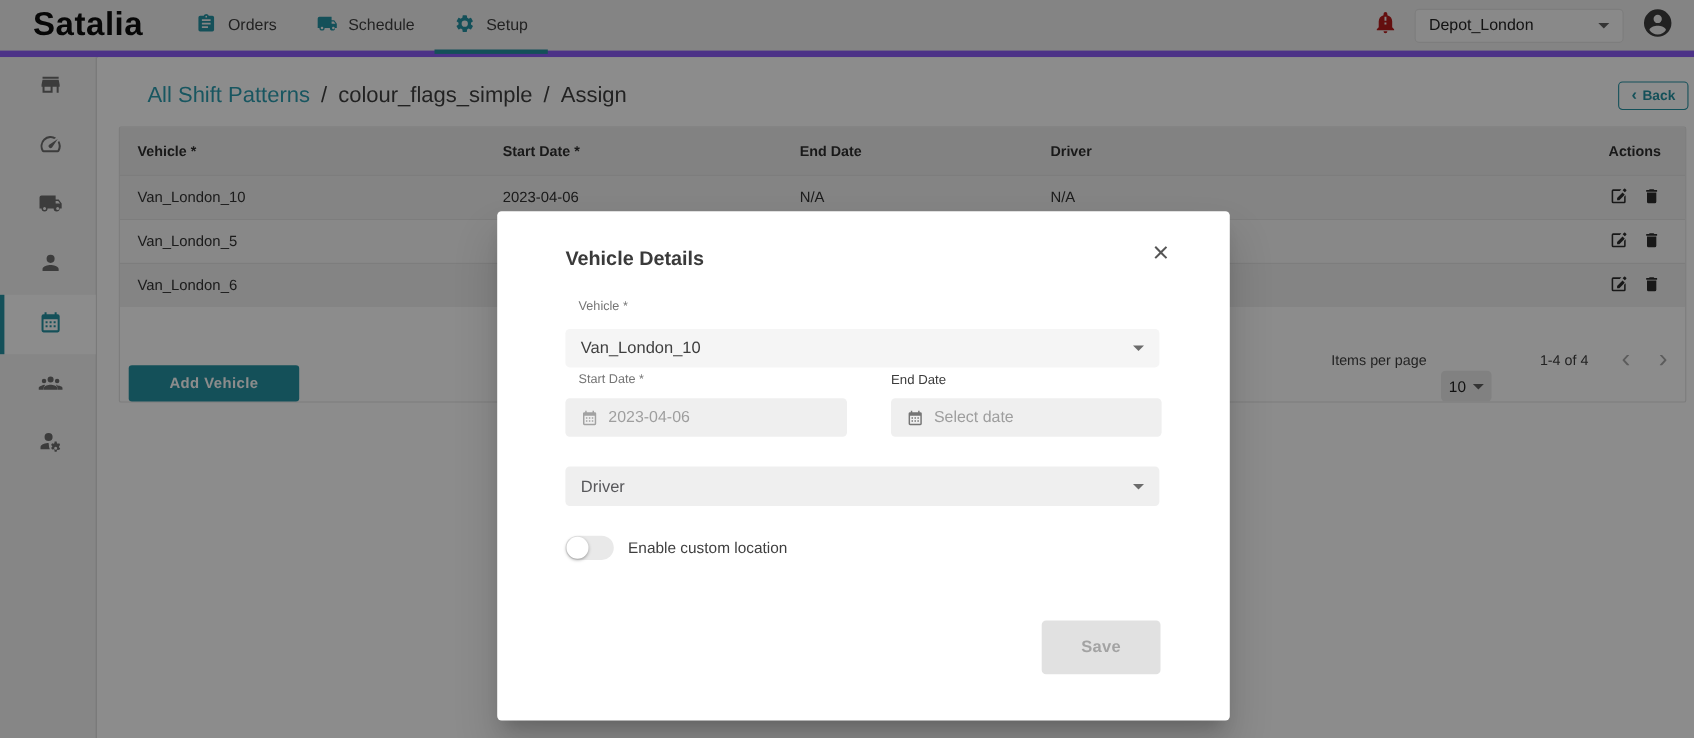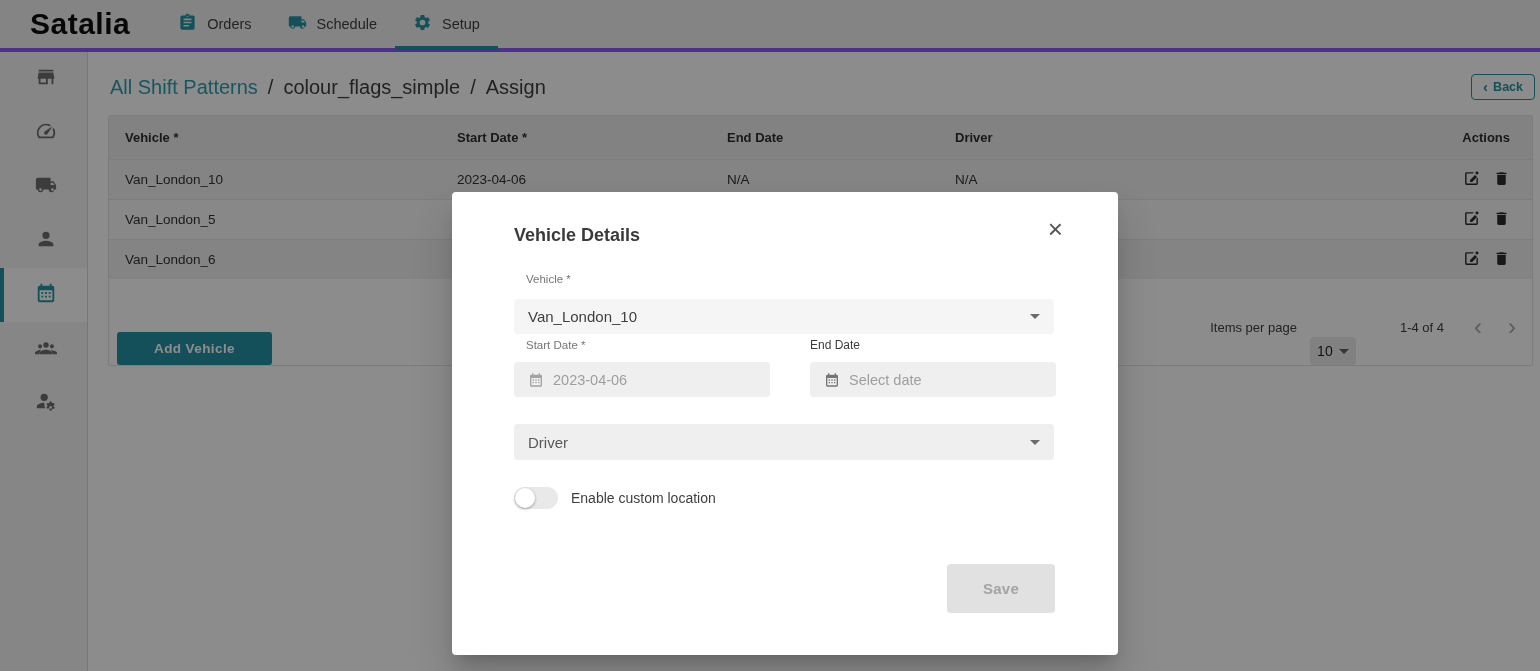--- a/index.html
+++ b/index.html
@@ -1,19 +1,19 @@
 <!DOCTYPE html>
 <html><head>
 <meta charset="utf-8">
 <style>
   * { margin:0; padding:0; box-sizing:border-box; }
   html,body { width:1540px; height:671px; overflow:hidden; font-family:"Liberation Sans", sans-serif; background:#fff; position:relative; }
 
   
-  .navbar { position:absolute; top:0; left:0; width:1540px; height:52px; background:#f1f1f1; border-bottom:4px solid #8b5cf6; display:flex; align-items:center; z-index:1; }
+  .navbar { position:absolute; top:0; left:0; width:1540px; height:52px; background:#f1f1f1; border-bottom:6px solid #8b5cf6; display:flex; align-items:center; z-index:1; }
   .logo { margin-left:30px; font-size:30px; font-weight:600; color:#0d0d0d; letter-spacing:0.5px; }
   .tabs { display:flex; height:52px; margin-left:30px; }
   .tab { position:relative; display:flex; align-items:center; gap:10px; padding:0 18px; height:52px; font-size:14.5px; font-weight:500; color:#3f3f3f; cursor:pointer; }
   .tab svg { width:19px; height:19px; fill:#2693a3; }
   .tab.active::after { content:""; position:absolute; left:0; right:0; bottom:0; height:4px; background:#2693a3; }
   .nav-right { margin-left:auto; display:flex; align-items:center; gap:16px; margin-right:18px; }
   .bell svg { width:21px; height:21px; fill:#b71c1c; }
   .depot-chip { width:190px; height:31px; background:#fafafa; border:1px solid #e3e3e3; border-radius:4px; display:flex; align-items:center; justify-content:space-between; padding:0 12px; font-size:14.5px; color:#232323; cursor:pointer; }
   .avatar svg { width:30px; height:30px; fill:#3d3d3d; }
 
@@ -23,21 +23,21 @@
   .sidebar { position:absolute; top:52px; left:0; width:88px; bottom:0; background:#f4f4f4; border-right:1px solid #d9d9d9; z-index:1; }
   .side-item { height:54px; display:flex; align-items:center; justify-content:center; cursor:pointer; border-left:4px solid transparent; }
   .side-item svg { width:22px; height:22px; fill:#6e6e6e; }
   .side-item.active { background:#ffffff; border-left:4px solid #2693a3; }
   .side-item.active svg { fill:#2693a3; }
 
   
   .main { position:absolute; top:52px; left:89px; right:0; bottom:0; background:#ffffff; z-index:1; }
   .crumb-row { position:absolute; top:22px; left:21px; right:5px; display:flex; align-items:center; }
   .breadcrumb { font-size:20px; color:#3f3f3f; display:flex; gap:10px; align-items:center; }
-  .breadcrumb .link { color:#2c9db0; cursor:pointer; }
+  .breadcrumb .link { color:#2c9db0; cursor:pointer;margin-left:24px; }
   .back-btn { margin-left:auto; border:1.5px solid #2693a3; color:#2693a3; background:transparent; border-radius:4px; font-size:12.5px; font-weight:700; padding:5px 11px; display:flex; align-items:center; gap:5px; cursor:pointer; font-family:"Liberation Sans", sans-serif; }
   .back-chev { font-size:15px; line-height:10px; font-weight:700; }
 
   
   .card { position:absolute; top:63px; left:19px; width:1425px; height:251px; background:#fff; border:1px solid #e2e2e2; border-radius:2px; }
   .thead, .trow { display:grid; grid-template-columns:332px 270px 228px 1fr 120px; align-items:center; padding-left:16px; }
   .thead { height:43px; background:#ededed; font-size:13px; font-weight:700; color:#2f2f2f; }
   .thead .h-actions { text-align:right; padding-right:22px; }
   .trow { height:40px; font-size:13.5px; color:#333; border-top:1px solid #e3e3e3; }
   .trow:nth-child(odd) { background:#f7f7f7; }
@@ -94,20 +94,32 @@
           </svg></span>
       <span>Schedule</span>
     </div>
     <div class="tab active">
       <span><svg viewBox="0 0 24 24">
             <path d="M19.14 12.94c.04-.3.06-.61.06-.94s-.02-.64-.07-.94l2.03-1.58a.49.49 0 0 0 .12-.61l-1.92-3.32a.488.488 0 0 0-.59-.22l-2.39.96c-.5-.38-1.03-.7-1.62-.94l-.36-2.54a.484.484 0 0 0-.48-.41h-3.84c-.24 0-.43.17-.47.41l-.36 2.54c-.59.24-1.13.57-1.62.94l-2.39-.96c-.22-.08-.47 0-.59.22L2.74 8.87c-.12.21-.08.47.12.61l2.03 1.58c-.05.3-.09.63-.09.94s.02.64.07.94l-2.03 1.58a.49.49 0 0 0-.12.61l1.92 3.32c.12.22.37.29.59.22l2.39-.96c.5.38 1.03.7 1.62.94l.36 2.54c.05.24.24.41.48.41h3.84c.24 0 .44-.17.47-.41l.36-2.54c.59-.24 1.13-.56 1.62-.94l2.39.96c.22.08.47 0 .59-.22l1.92-3.32c.12-.22.07-.47-.12-.61l-2.01-1.58zM12 15.6A3.6 3.6 0 1 1 15.6 12 3.6 3.6 0 0 1 12 15.6z"></path>
           </svg></span>
       <span>Setup</span>
     </div>
   </nav>
+  <div class="nav-right">
+    <span class="bell"><svg viewBox="0 0 24 24">
+          <path d="M12 23a2 2 0 0 0 2-2h-4a2 2 0 0 0 2 2zm7-6v-6a7 7 0 0 0-5-6.71V3a2 2 0 0 0-4 0v1.29A7 7 0 0 0 5 11v6l-2 2v1h18v-1zm-6-3h-2v-2h2zm0-4h-2V6h2z"></path>
+        </svg></span>
+    <div class="depot-chip">
+      <span>Depot_London</span>
+      <span class="caret"></span>
+    </div>
+    <span class="avatar"><svg viewBox="0 0 24 24">
+          <path d="M12 2a10 10 0 1 0 10 10A10 10 0 0 0 12 2zm0 4a3 3 0 1 1-3 3 3 3 0 0 1 3-3zm0 14.2a7.2 7.2 0 0 1-6-3.22c.03-1.99 4-3.08 6-3.08s5.97 1.09 6 3.08a7.2 7.2 0 0 1-6 3.22z"></path>
+        </svg></span>
+  </div>
 </header>
 
 <aside class="sidebar">
   <div class="side-item">
       <span><svg viewBox="0 0 24 24">
           <path d="M20 4H4v2h16zm1 10v-2l-1-5H4l-1 5v2h1v6h10v-6h4v6h2v-6zm-9 4H6v-4h6z"></path>
         </svg></span>
     </div>
   <div class="side-item">
       <span><svg viewBox="0 0 24 24">

